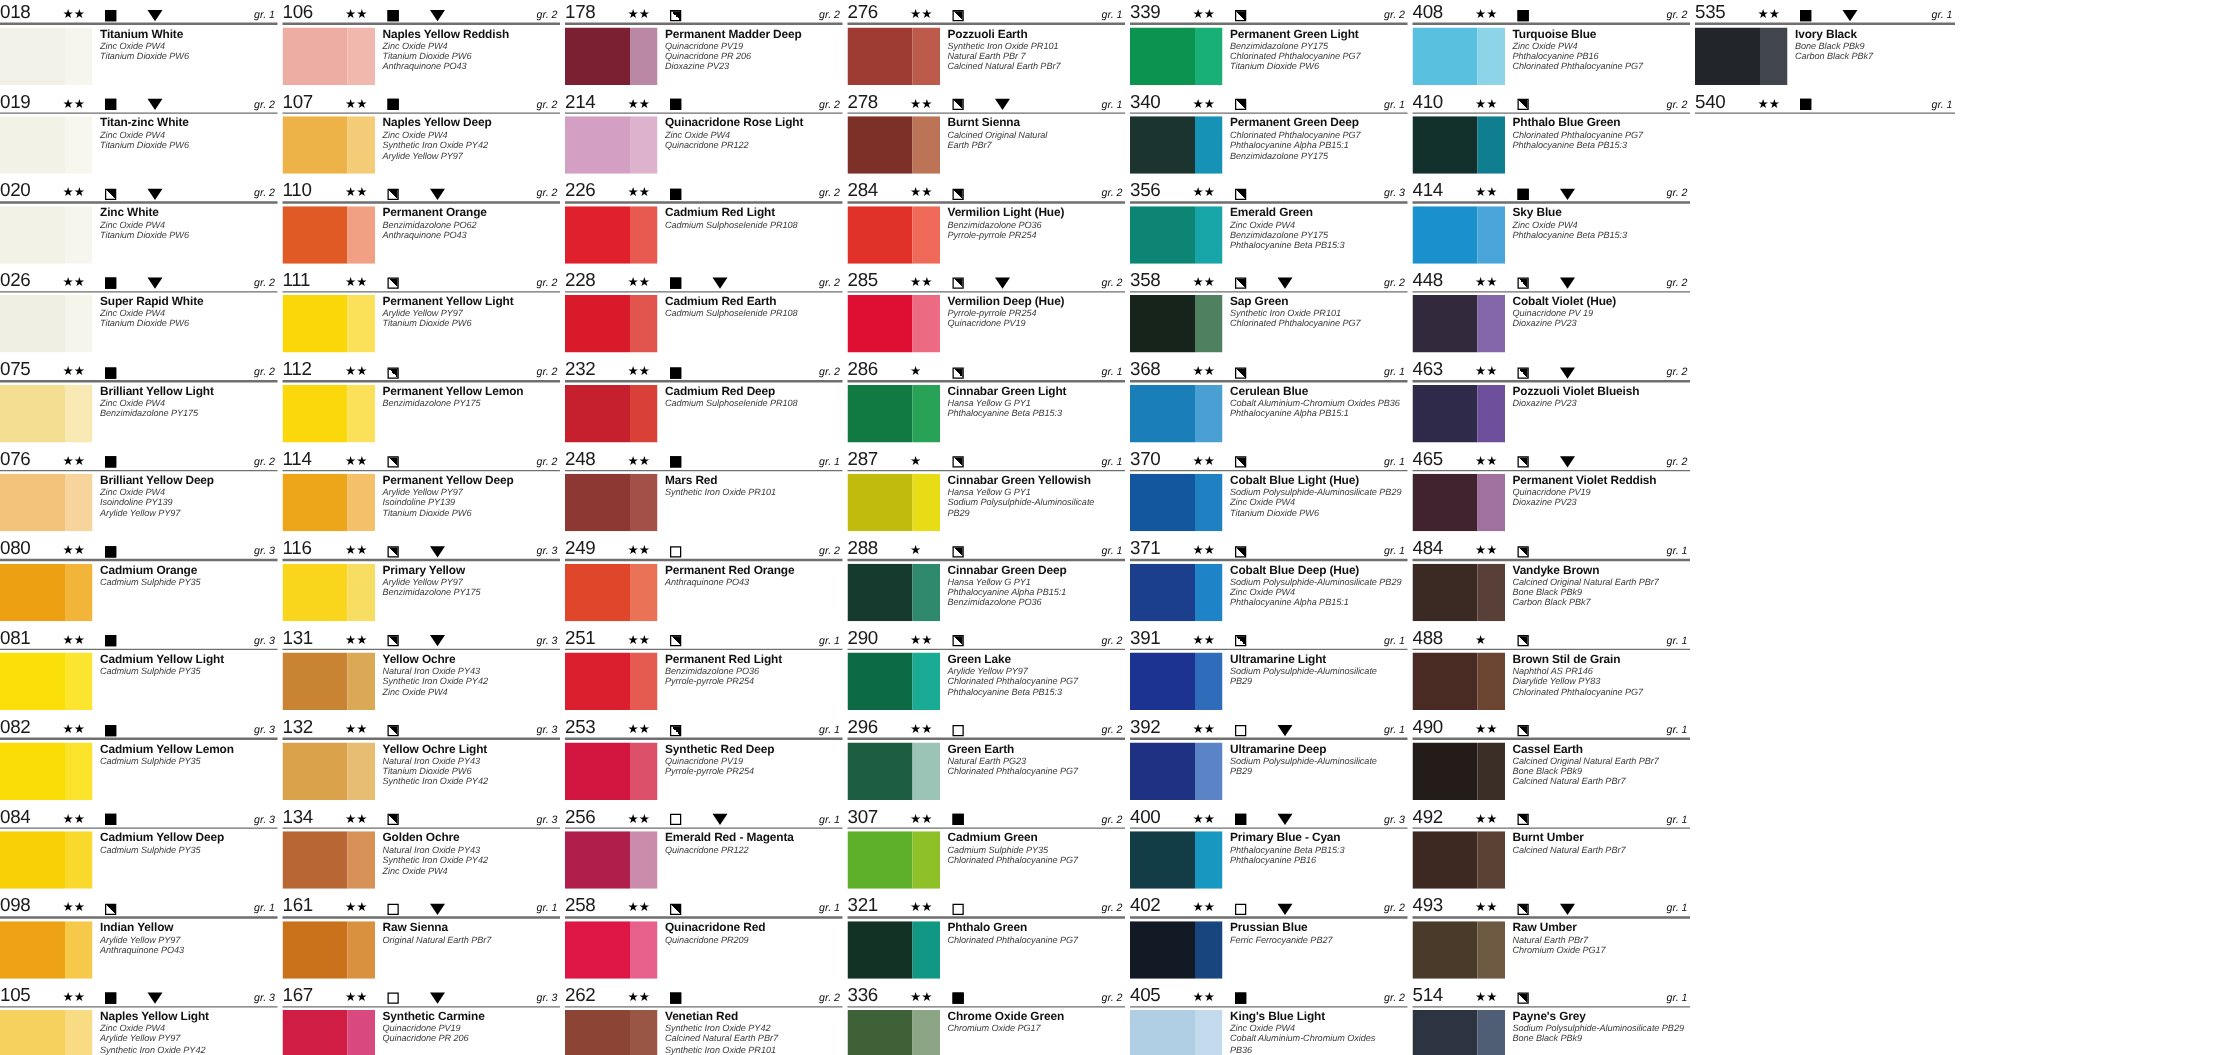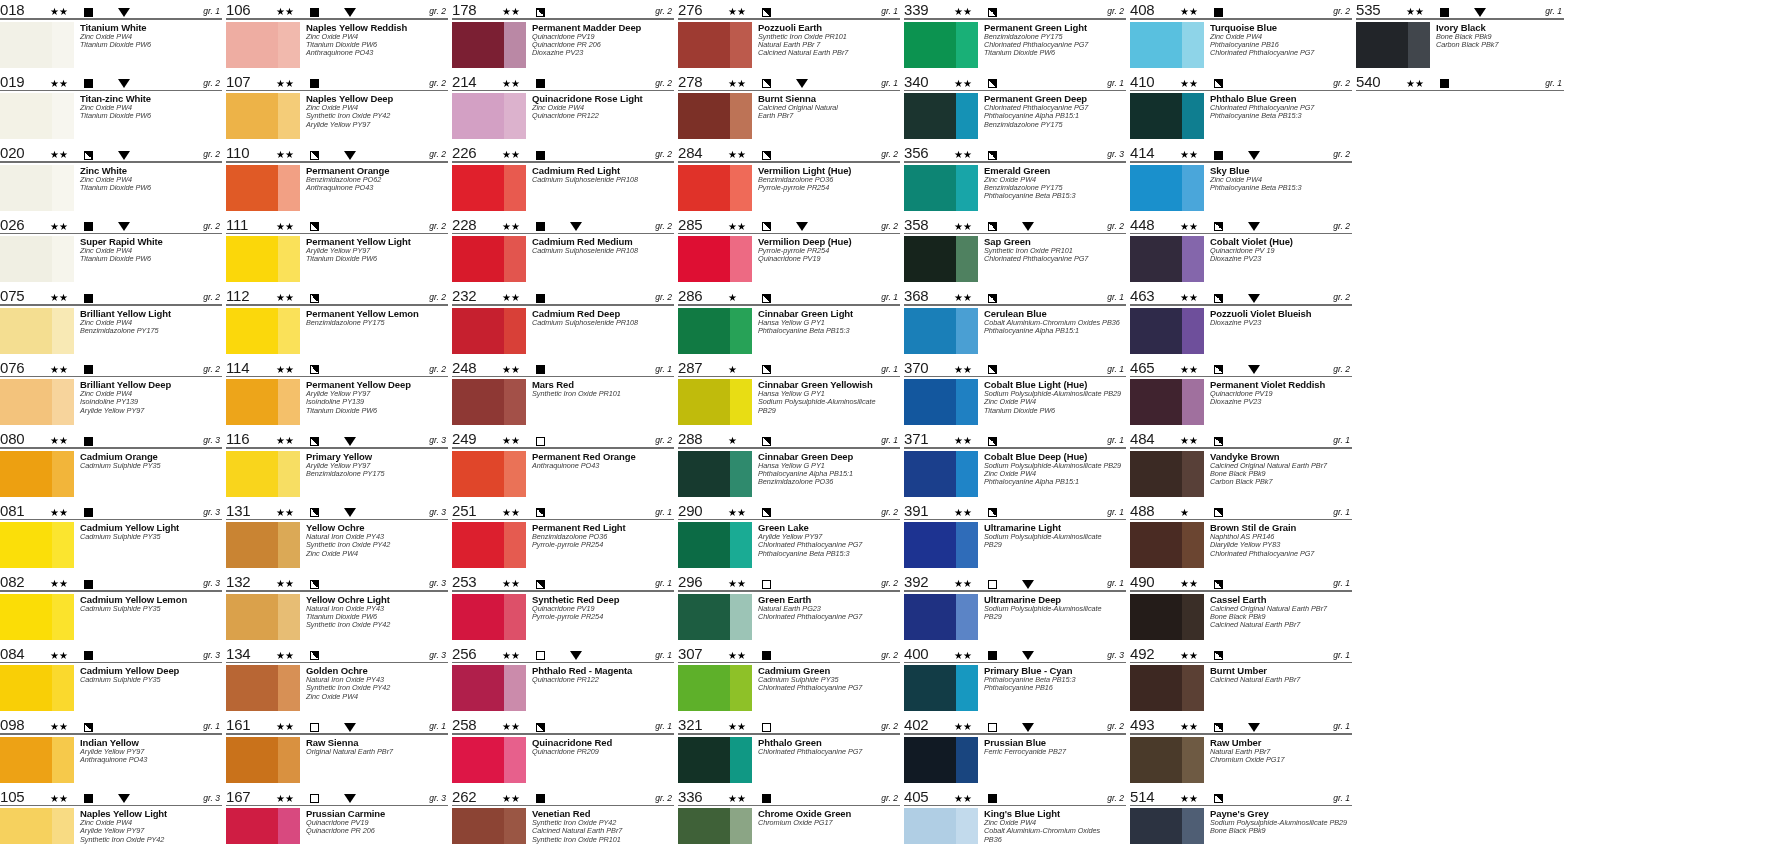--- a/index.html
+++ b/index.html
@@ -704,21 +704,21 @@
           </div>
           <div class="gr">gr. 3</div>
         </div>
         <div class="rule"></div>
         <div class="body">
           <div class="chip">
             <div class="mass" style="background: rgb(207, 29, 67);"></div>
             <div class="tint" style="background: rgb(216, 73, 127);"></div>
           </div>
           <div class="info">
-            <div class="pname">Prussian Carmine</div>
+            <div class="pname">Synthetic Carmine</div>
             <div class="pig">Quinacridone PV19</div>
             <div class="pig">Quinacridone PR 206</div>
           </div>
         </div>
       </div>
     </div>
     <div class="col">
       <div class="swatch-card">
         <div class="hdr">
           <div class="code">178</div>
@@ -811,21 +811,21 @@
           </div>
           <div class="gr">gr. 2</div>
         </div>
         <div class="rule"></div>
         <div class="body">
           <div class="chip">
             <div class="mass" style="background: rgb(216, 26, 43);"></div>
             <div class="tint" style="background: rgb(226, 85, 78);"></div>
           </div>
           <div class="info">
-            <div class="pname">Cadmium Red Medium</div>
+            <div class="pname">Cadmium Red Earth</div>
             <div class="pig">Cadmium Sulphoselenide PR108</div>
           </div>
         </div>
         <div class="spacer"></div>
       </div>
       <div class="swatch-card">
         <div class="hdr">
           <div class="code">232</div>
           <div class="sym">
             <span class="stars">★★</span>
@@ -965,21 +965,21 @@
           </div>
           <div class="gr">gr. 1</div>
         </div>
         <div class="rule"></div>
         <div class="body">
           <div class="chip">
             <div class="mass" style="background: rgb(176, 31, 75);"></div>
             <div class="tint" style="background: rgb(203, 139, 171);"></div>
           </div>
           <div class="info">
-            <div class="pname">Phthalo Red - Magenta</div>
+            <div class="pname">Emerald Red - Magenta</div>
             <div class="pig">Quinacridone PR122</div>
           </div>
         </div>
         <div class="spacer"></div>
       </div>
       <div class="swatch-card">
         <div class="hdr">
           <div class="code">258</div>
           <div class="sym">
             <span class="stars">★★</span>

